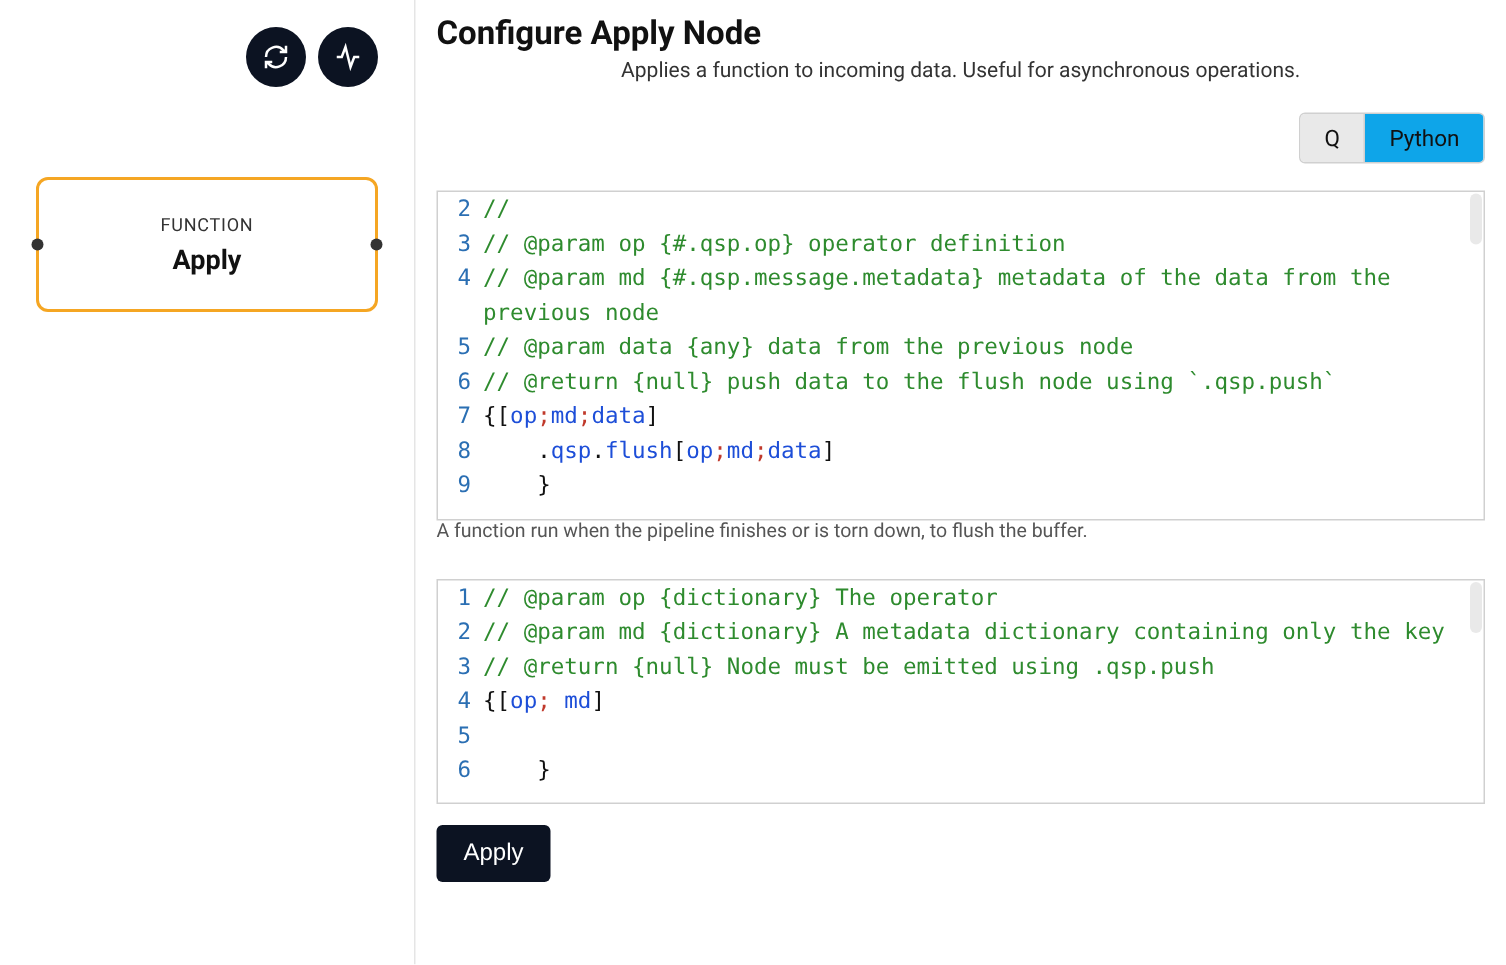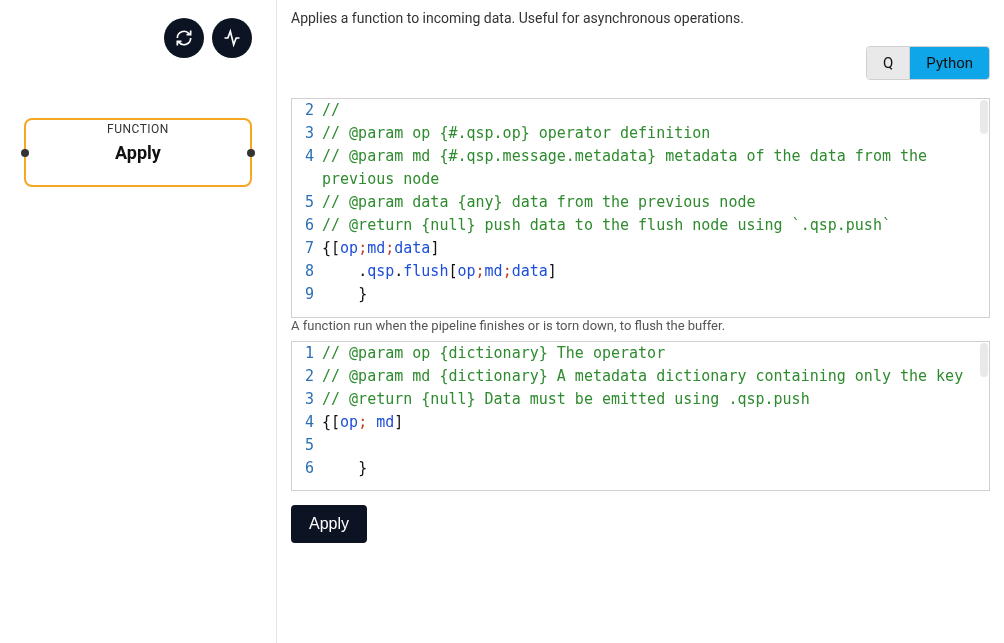--- a/index.html
+++ b/index.html
@@ -34,21 +34,21 @@
   display: flex;
   align-items: center;
   justify-content: center;
   cursor: pointer;
 }
 .circle-btn svg { width: 20px; height: 20px; stroke: #fff; fill: none; stroke-width: 2; }
 .node-card {
   margin: 0 24px;
   border: 2px solid #f5a623;
   border-radius: 8px;
-  padding: 2px 10px 22px;
+  padding: 23px 10px 22px;
   text-align: center;
   position: relative;
   background: #fff;
 }
 .node-card .label { font-size: 12px; letter-spacing: 0.5px; color: #333; margin-bottom: 6px; }
 .node-card .name { font-size: 18px; font-weight: 700; }
 .node-handle {
   width: 8px; height: 8px; background: #333; border-radius: 50%;
   position: absolute; top: 50%; transform: translateY(-50%);
 }
@@ -56,21 +56,21 @@
 .node-handle.right { right: -5px; }
 
 .right-panel {
   flex: 1;
   padding: 10px 14px 14px 14px;
   overflow: hidden;
   display: flex;
   flex-direction: column;
 }
 h1 { font-size: 22px; font-weight: 700; margin-bottom: 4px; }
-.subtitle { font-size: 14px; color: #333; margin-bottom: 20px; }
+.subtitle { font-size: 14px; color: #333; margin-bottom: 20px; text-align: center; }
 .lang-toggle {
   align-self: flex-end;
   display: inline-flex;
   border: 1px solid #d0d0d0;
   border-radius: 4px;
   overflow: hidden;
   margin-bottom: 18px;
 }
 .lang-toggle .opt {
   padding: 7px 16px;
@@ -113,21 +113,21 @@
   word-break: break-word;
   flex: 1;
   padding-right: 14px;
 }
 .c-comment { color: #2e8b2e; }
 .c-punc { color: #111; }
 .c-ident { color: #1d4ed8; }
 .c-op { color: #c0392b; font-weight: 500; }
 
 .section-label { font-size: 16px; margin: 14px 0 6px; }
-.section-desc { font-size: 13px; color: #555; margin-bottom: 8px; }
+.section-desc { font-size: 13px; color: #555; margin-bottom: 24px; }
 
 .apply-btn {
   margin-top: 14px;
   align-self: flex-start;
   background: #0c1322;
   color: #fff;
   border: none;
   padding: 10px 18px;
   font-size: 16px;
   border-radius: 4px;
@@ -156,20 +156,21 @@
   </div>
   <div class="node-card">
     <div class="node-handle left"></div>
     <div class="label">FUNCTION</div>
     <div class="name">Apply</div>
     <div class="node-handle right"></div>
   </div>
 </div>
 
 <div class="right-panel">
+  <h1>Configure Apply Node</h1>
   <div class="subtitle">Applies a function to incoming data. Useful for asynchronous operations.</div>
 
   <div class="lang-toggle">
     <div class="opt active">Q</div>
     <div class="opt">Python</div>
   </div>
 
   <div class="editor editor1" id="editor1">
     <div class="scroll-track"></div>
   <div class="editor-row">
@@ -213,21 +214,21 @@
   <div class="editor-row">
         <div class="gutter">1</div>
         <div class="code"><span class="c-comment">// @param op {dictionary} The operator</span></div>
       </div>
       <div class="editor-row">
         <div class="gutter">2</div>
         <div class="code"><span class="c-comment">// @param md {dictionary} A metadata dictionary containing only the key</span></div>
       </div>
       <div class="editor-row">
         <div class="gutter">3</div>
-        <div class="code"><span class="c-comment">// @return {null} Data must be emitted using .qsp.push</span></div>
+        <div class="code"><span class="c-comment">// @return {null} Node must be emitted using .qsp.push</span></div>
       </div>
       <div class="editor-row">
         <div class="gutter">4</div>
         <div class="code"><span class="c-punc">{[</span><span class="c-ident">op</span><span class="c-op">;</span><span class="c-punc"> </span><span class="c-ident">md</span><span class="c-punc">]</span></div>
       </div>
       <div class="editor-row">
         <div class="gutter">5</div>
         <div class="code"><span class="c-punc"></span></div>
       </div>
       <div class="editor-row">

